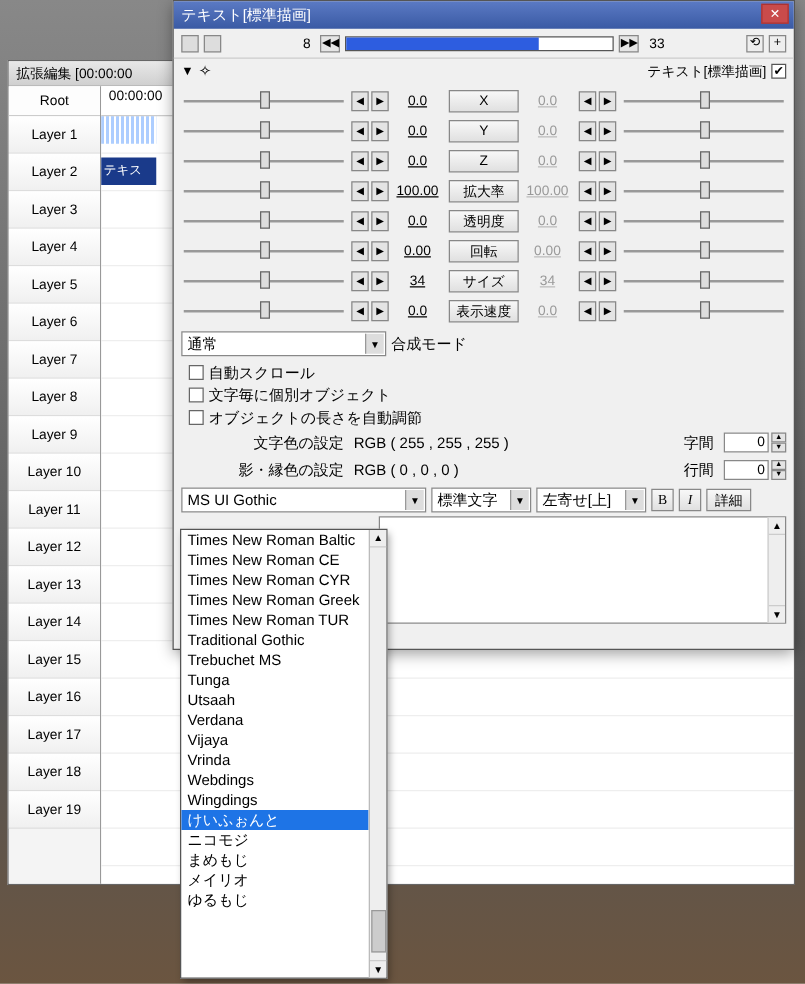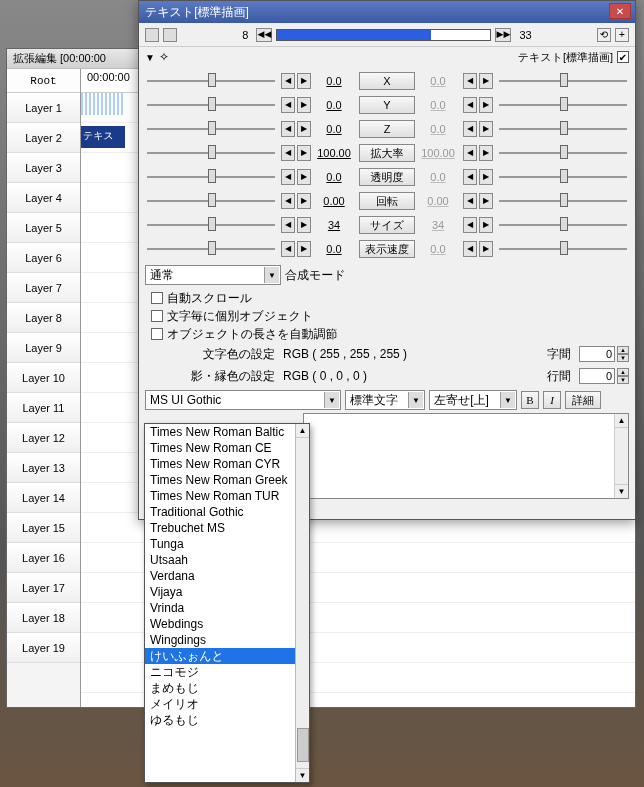--- a/index.html
+++ b/index.html
@@ -3,21 +3,21 @@
 <meta charset="utf-8">
 <style>
 * { box-sizing: border-box; margin: 0; padding: 0; font-family: "MS UI Gothic", "Meiryo", sans-serif; font-size: 12px; }
 body { width: 644px; height: 787px; background: linear-gradient(to bottom, #888 0%, #555 70%, #6b5540 100%); overflow: hidden; position: relative; }
 
 
 .timeline-window { position: absolute; left: 6px; top: 48px; width: 630px; height: 660px; background: #eee; border: 1px solid #666; }
 .timeline-title { height: 20px; background: linear-gradient(#e8e8e8, #d0d0d0); font-size: 11px; padding: 2px 6px; border-bottom: 1px solid #bbb; }
 .timeline-body { display: flex; height: calc(100% - 20px); }
 .layers-col { width: 74px; border-right: 1px solid #999; background: #f4f4f4; display: flex; flex-direction: column; }
-.layer-hdr { height: 24px; display: flex; align-items: center; justify-content: center; border-bottom: 1px solid #ccc; background: #fdfdfd; font-size: 11px; font-family: Liberation Mono, monospace; }
+.layer-hdr { height: 24px; display: flex; align-items: center; justify-content: center; border-bottom: 1px solid #ccc; background: #fdfdfd; font-size: 11px; }
 .layer-hdr.first { font-weight: normal; }
 .layer-cell { height: 30px; display: flex; align-items: center; justify-content: center; border-bottom: 1px solid #ddd; background: linear-gradient(#fff, #f0f0f0); font-size: 11px; }
 .track-col { flex: 1; background: #fff; position: relative; }
 .track-hdr { height: 24px; background: #fff; border-bottom: 1px solid #ccc; font-size: 11px; padding: 2px 6px; }
 .track-row { height: 30px; border-bottom: 1px solid #eee; position: relative; }
 .track-clip { position: absolute; left: 0; top: 3px; height: 22px; width: 44px; background: #1a3a8a; color: #fff; font-size: 10px; padding: 3px 2px; overflow: hidden; }
 .ruler-hatch { position:absolute; left:0; top:0; width:44px; height:22px; background:repeating-linear-gradient(90deg,#6aa5ff 0 2px,transparent 2px 4px); opacity:.55;}
 
 
 .prop-window { position: absolute; left: 138px; top: 0; width: 498px; height: 520px; background: #f0f0f0; border: 1px solid #555; box-shadow: 0 3px 12px rgba(0,0,0,.4); }
@@ -329,21 +329,21 @@
         <span class="spinbtn">▶</span>
         <div class="slider">
           <div class="slider-track">
             <div class="slider-thumb" style="left:48%"></div>
           </div>
         </div>
       </div>
     </div>
 
   <div class="blend-row">
-    <div class="combo" style="width:136px">
+    <div class="combo" style="width:164px">
       <span>通常</span>
       <span class="arrow">▼</span>
     </div>
     <span>合成モード</span>
   </div>
 
   <div id="checks">
       <div class="chkrow">
         <span class="chk"></span>
         <span>自動スクロール</span>

